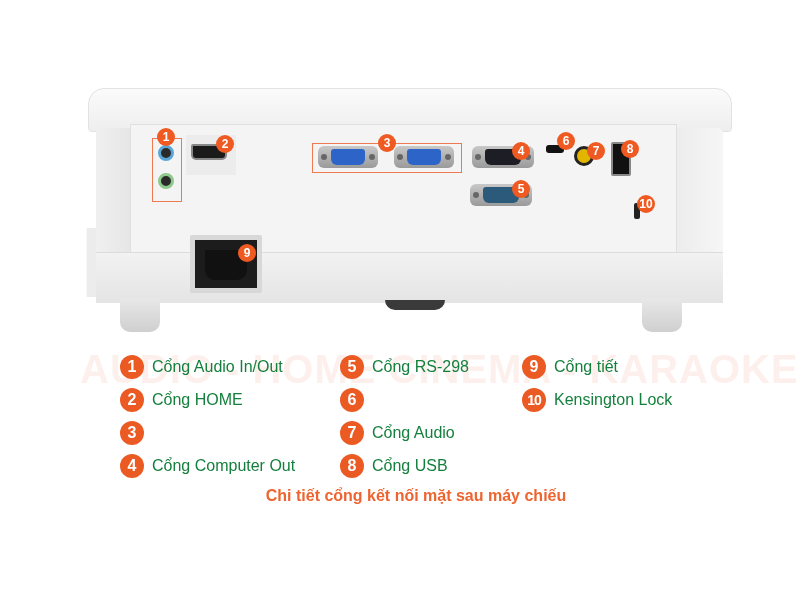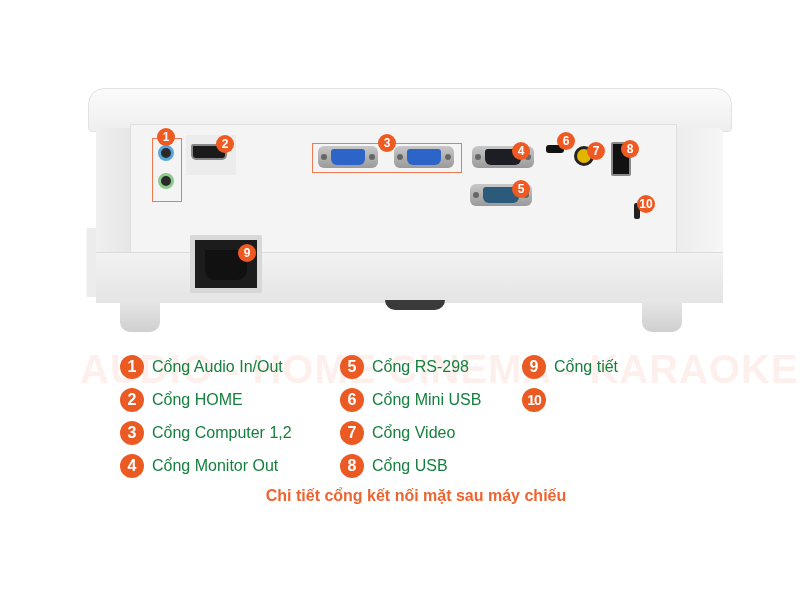--- a/index.html
+++ b/index.html
@@ -115,44 +115,43 @@
   <div class="legend-item" style="left:0;top:0;">
     <span class="legend-badge">1</span>
     <span class="legend-label">Cổng Audio In/Out</span>
   </div>
   <div class="legend-item" style="left:0;top:33px;">
     <span class="legend-badge">2</span>
     <span class="legend-label">Cổng HOME</span>
   </div>
   <div class="legend-item" style="left:0;top:66px;">
     <span class="legend-badge">3</span>
-    <span class="legend-label">Cổng Computer 1,2</span>
   </div>
   <div class="legend-item" style="left:0;top:99px;">
     <span class="legend-badge">4</span>
-    <span class="legend-label">Cổng Monitor Out</span>
+    <span class="legend-label">Cổng Computer Out</span>
   </div>
   <div class="legend-item" style="left:220px;top:0;">
     <span class="legend-badge">5</span>
     <span class="legend-label">Cổng RS-298</span>
   </div>
   <div class="legend-item" style="left:220px;top:33px;">
     <span class="legend-badge">6</span>
-    <span class="legend-label">Cổng Mini USB</span>
   </div>
   <div class="legend-item" style="left:220px;top:66px;">
     <span class="legend-badge">7</span>
-    <span class="legend-label">Cổng Video</span>
+    <span class="legend-label">Cổng Audio</span>
   </div>
   <div class="legend-item" style="left:220px;top:99px;">
     <span class="legend-badge">8</span>
     <span class="legend-label">Cổng USB</span>
   </div>
   <div class="legend-item" style="left:402px;top:0;">
     <span class="legend-badge">9</span>
     <span class="legend-label">Cổng tiết</span>
   </div>
   <div class="legend-item" style="left:402px;top:33px;">
     <span class="legend-badge wide">10</span>
+    <span class="legend-label">Kensington Lock</span>
   </div>
 </div>
 
 <div class="abs caption">Chi tiết cổng kết nối mặt sau máy chiếu</div>
 
 </body></html>

